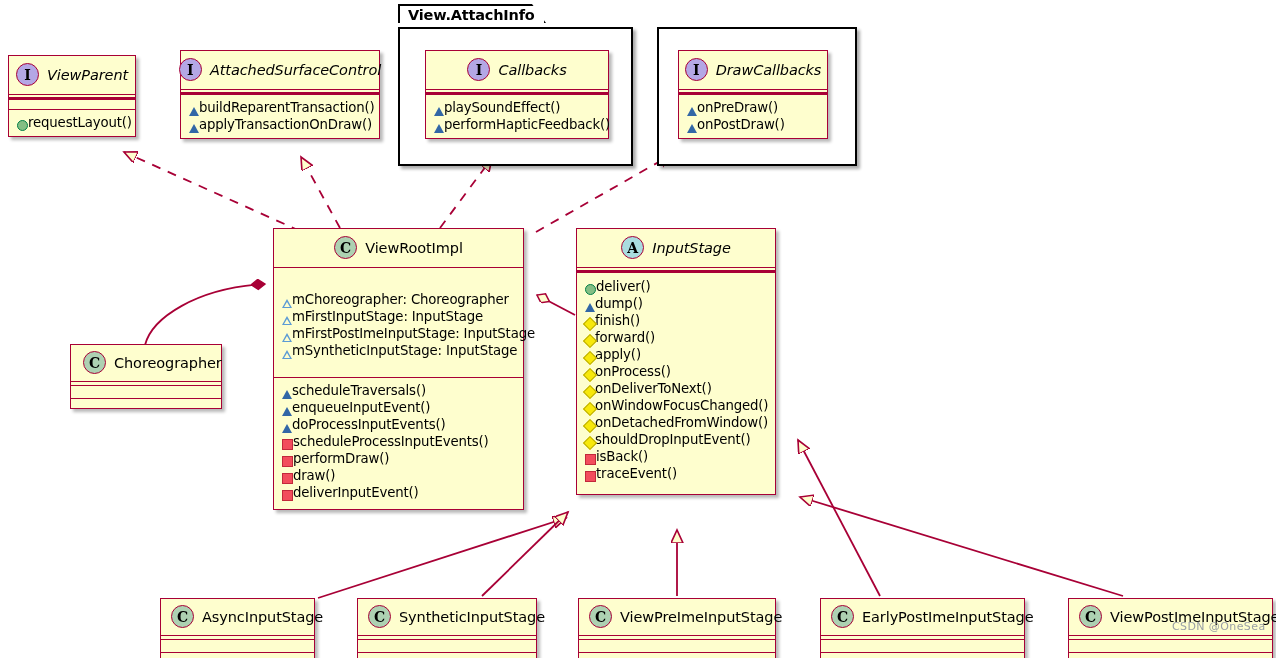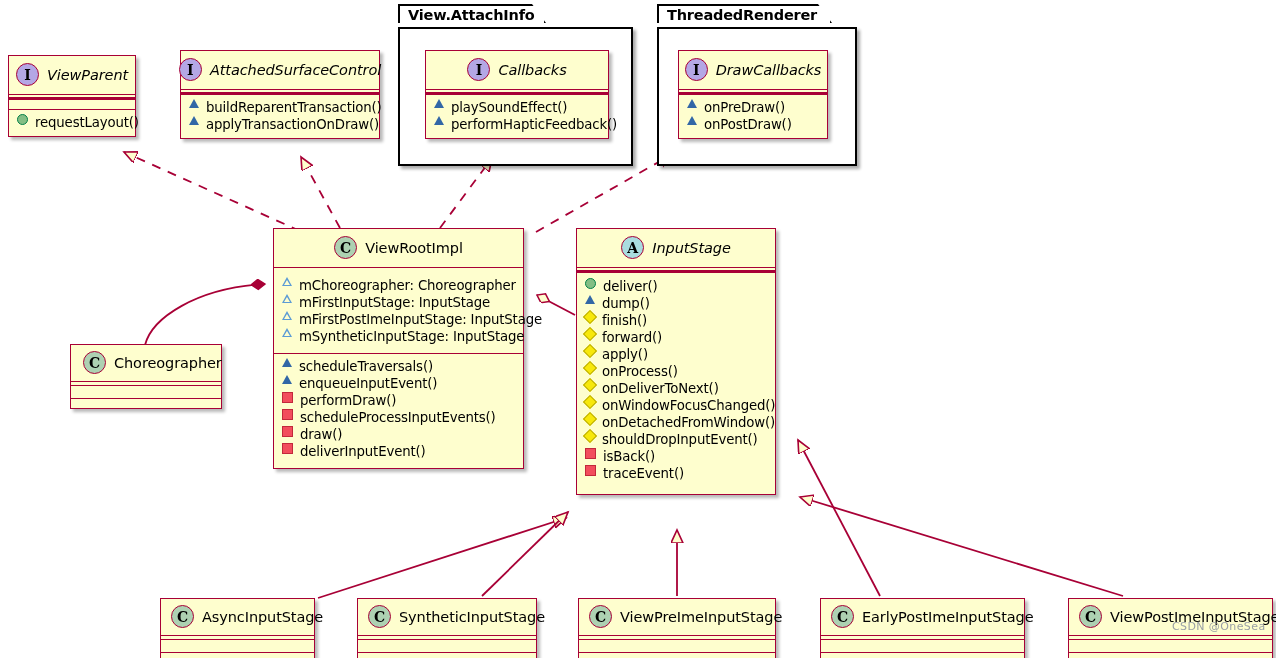--- a/index.html
+++ b/index.html
@@ -105,26 +105,25 @@
   .stereo.c { background: #ADD1B2; }
   .stereo.i { background: #B4A7E5; }
   .stereo.a { background: #A9DCDF; }
 
   .cls-section {
     padding: 4px 8px 5px 8px;
     border-top: 1.5px solid #A80036;
     margin-top: 3px;
   }
   .cls-section.empty { height: 9px; padding: 0; }
-  .cls-section.first { margin-top: 4px; border-top: none; }
+  .cls-section.first { margin-top: 18px; border-top: none; }
 
   .member {
     display: flex;
-    align-items: flex-start;
-    gap: 7px;
+    align-items: flex-end;
     font-size: 13.3px;
     color: #000000;
     line-height: 17px;
     white-space: nowrap;
     letter-spacing: -0.15px;
   }
   .mk { width: 10px; height: 10px; flex: none; position: relative; }
   
   .mk.pub {
     border-radius: 50%;
@@ -225,21 +224,20 @@
       <path d="M1123,596 L800,497" marker-end="url(#hollow-tri)"></path>
     </g>
   </svg>
 
   <div class="pkg" style="left:398px; top:4px; width:235px; height:162px;">
     <div class="pkg-tab" style="width:148px;">View.AttachInfo</div>
     <div class="pkg-body" style="top:23px; width:235px; height:139px;"></div>
   </div>
 
   <div class="pkg" style="left:657px; top:4px; width:200px; height:162px;">
-    <div class="pkg-tab" style="width:175px;">ThreadedRenderer</div>
     <div class="pkg-body" style="top:23px; width:200px; height:139px;"></div>
   </div>
 
   <div class="cls" style="left:8px; top:55px; width:128px;">
     <div class="cls-header dbl">
       <span class="stereo i">I</span>
       <span class="cls-title italic">ViewParent</span>
     </div>
     <div class="cls-section" style="padding-top:6px;padding-bottom:0;margin-top:4px;"></div>
     <div class="cls-section">
@@ -317,36 +315,40 @@
       </div>
       <div class="member">
         <span class="mk protf"></span>
         <span>mFirstPostImeInputStage: InputStage</span>
       </div>
       <div class="member">
         <span class="mk protf"></span>
         <span>mSyntheticInputStage: InputStage</span>
       </div>
     </div>
-    <div class="cls-section" style="margin-top:3px; padding-bottom:8px;">
+    <div class="cls-section" style="margin-top:13px; padding-bottom:8px;">
       <div class="member">
         <span class="mk prot"></span>
         <span>scheduleTraversals()</span>
       </div>
       <div class="member">
         <span class="mk prot"></span>
         <span>enqueueInputEvent()</span>
       </div>
       <div class="member">
+        <span class="mk prot"></span>
+        <span>doProcessInputEvents()</span>
+      </div>
+      <div class="member">
+        <span class="mk priv"></span>
+        <span>scheduleProcessInputEvents()</span>
+      </div>
+      <div class="member">
         <span class="mk priv"></span>
         <span>performDraw()</span>
-      </div>
-      <div class="member">
-        <span class="mk priv"></span>
-        <span>scheduleProcessInputEvents()</span>
       </div>
       <div class="member">
         <span class="mk priv"></span>
         <span>draw()</span>
       </div>
       <div class="member">
         <span class="mk priv"></span>
         <span>deliverInputEvent()</span>
       </div>
     </div>

